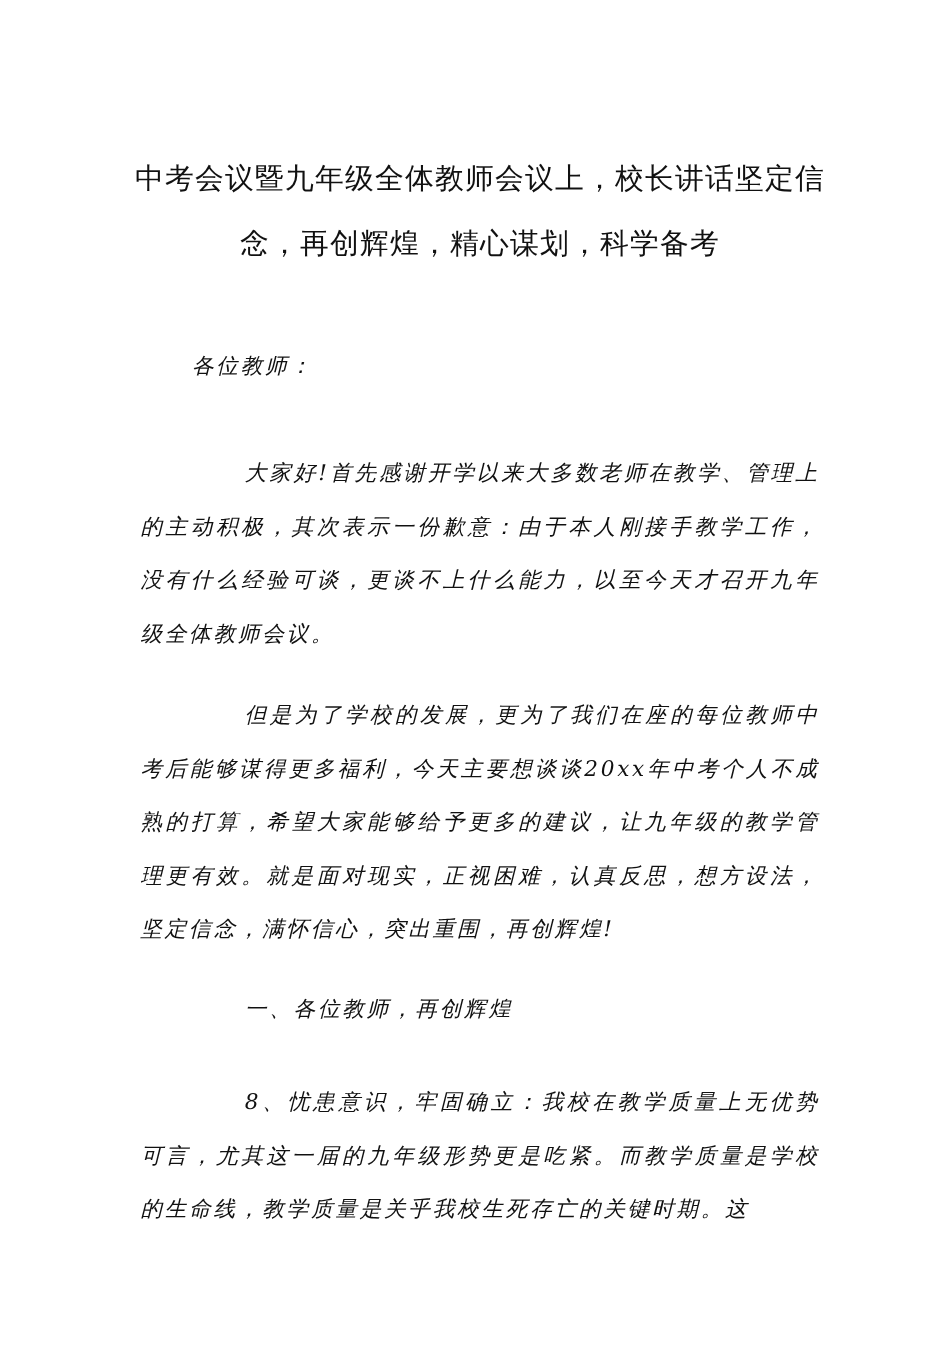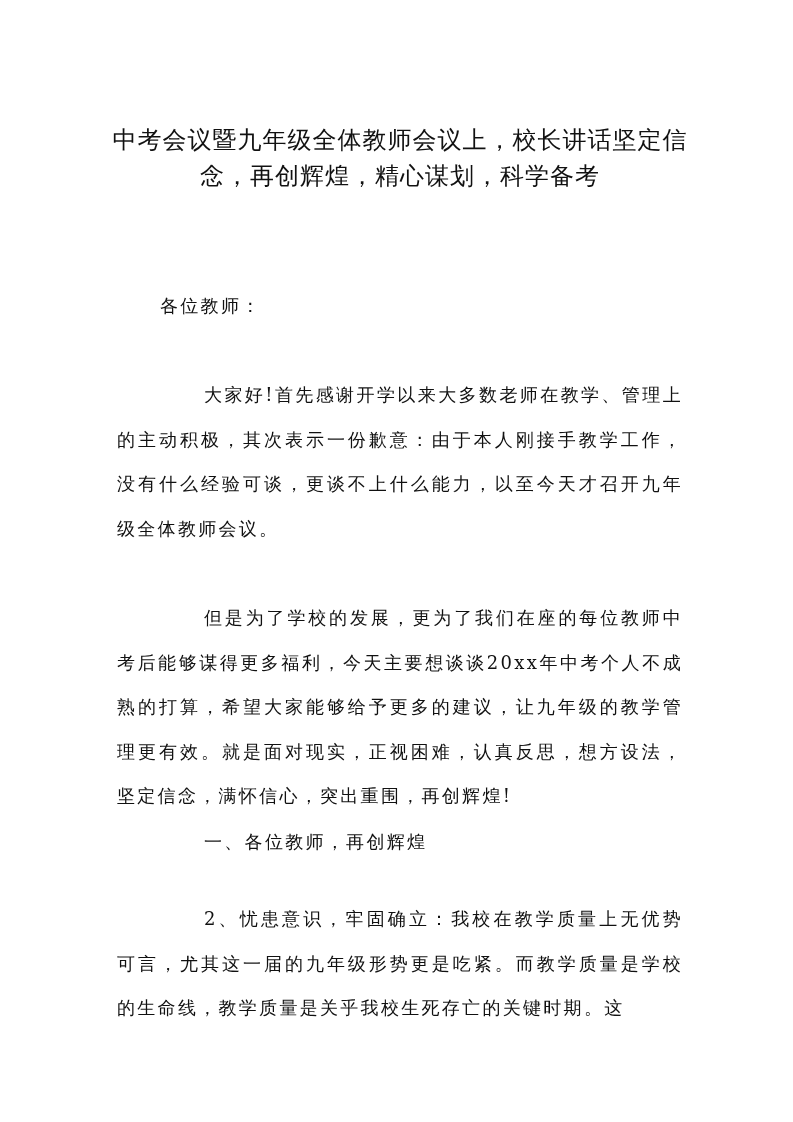--- a/index.html
+++ b/index.html
@@ -1,31 +1,31 @@
 <!DOCTYPE html>
 <html><head>
   <meta charset="utf-8">
   <style>
     html, body { margin: 0; padding: 0; background: #ffffff; }
     body { width: 793px; height: 1122px; position: relative; overflow: hidden;
       font-family: "DejaVu Serif", "Liberation Serif", serif; color: #111; }
     .title { position: absolute; left: 110px; width: 580px; top: 122px;
-      text-align: center; font-size: 24px; line-height: 36px; letter-spacing: 1px; }
+      text-align: center; font-size: 24px; line-height: 54px; letter-spacing: 1px; }
     .para { position: absolute; left: 117px; width: 566px; font-size: 18px;
-      line-height: 44.5px; text-align: justify; text-align-last: left; letter-spacing: 2.3px; }
+      line-height: 44.5px; text-align: justify; text-align-last: left; letter-spacing: 2.3px; font-style: italic; }
     .ind { text-indent: 87px; }
     .salute { top: 284px; left: 160px; }
     .p1 { top: 373px; }
-    .p2 { top: 596px; }
+    .p2 { top: 575px; }
     .h1 { top: 820px; text-indent: 87px; }
     .p3 { top: 897px; }
   </style>
 </head>
 <body>
 
 <div>
   <div class="title">中考会议暨九年级全体教师会议上，校长讲话坚定信念，再创辉煌，精心谋划，科学备考</div>
   <div class="para salute">各位教师：</div>
   <div class="para ind p1">大家好!首先感谢开学以来大多数老师在教学、管理上的主动积极，其次表示一份歉意：由于本人刚接手教学工作，没有什么经验可谈，更谈不上什么能力，以至今天才召开九年级全体教师会议。</div>
   <div class="para ind p2">但是为了学校的发展，更为了我们在座的每位教师中考后能够谋得更多福利，今天主要想谈谈20xx年中考个人不成熟的打算，希望大家能够给予更多的建议，让九年级的教学管理更有效。就是面对现实，正视困难，认真反思，想方设法，坚定信念，满怀信心，突出重围，再创辉煌!</div>
   <div class="para h1">一、各位教师，再创辉煌</div>
-  <div class="para ind p3">2、忧患意识，牢固确立：我校在教学质量上无优势可言，尤其这一届的九年级形势更是吃紧。而教学质量是学校的生命线，教学质量是关乎我校生死存亡的关键时期。这</div>
+  <div class="para ind p3">8、忧患意识，牢固确立：我校在教学质量上无优势可言，尤其这一届的九年级形势更是吃紧。而教学质量是学校的生命线，教学质量是关乎我校生死存亡的关键时期。这</div>
 </div>
 
 </body></html>

